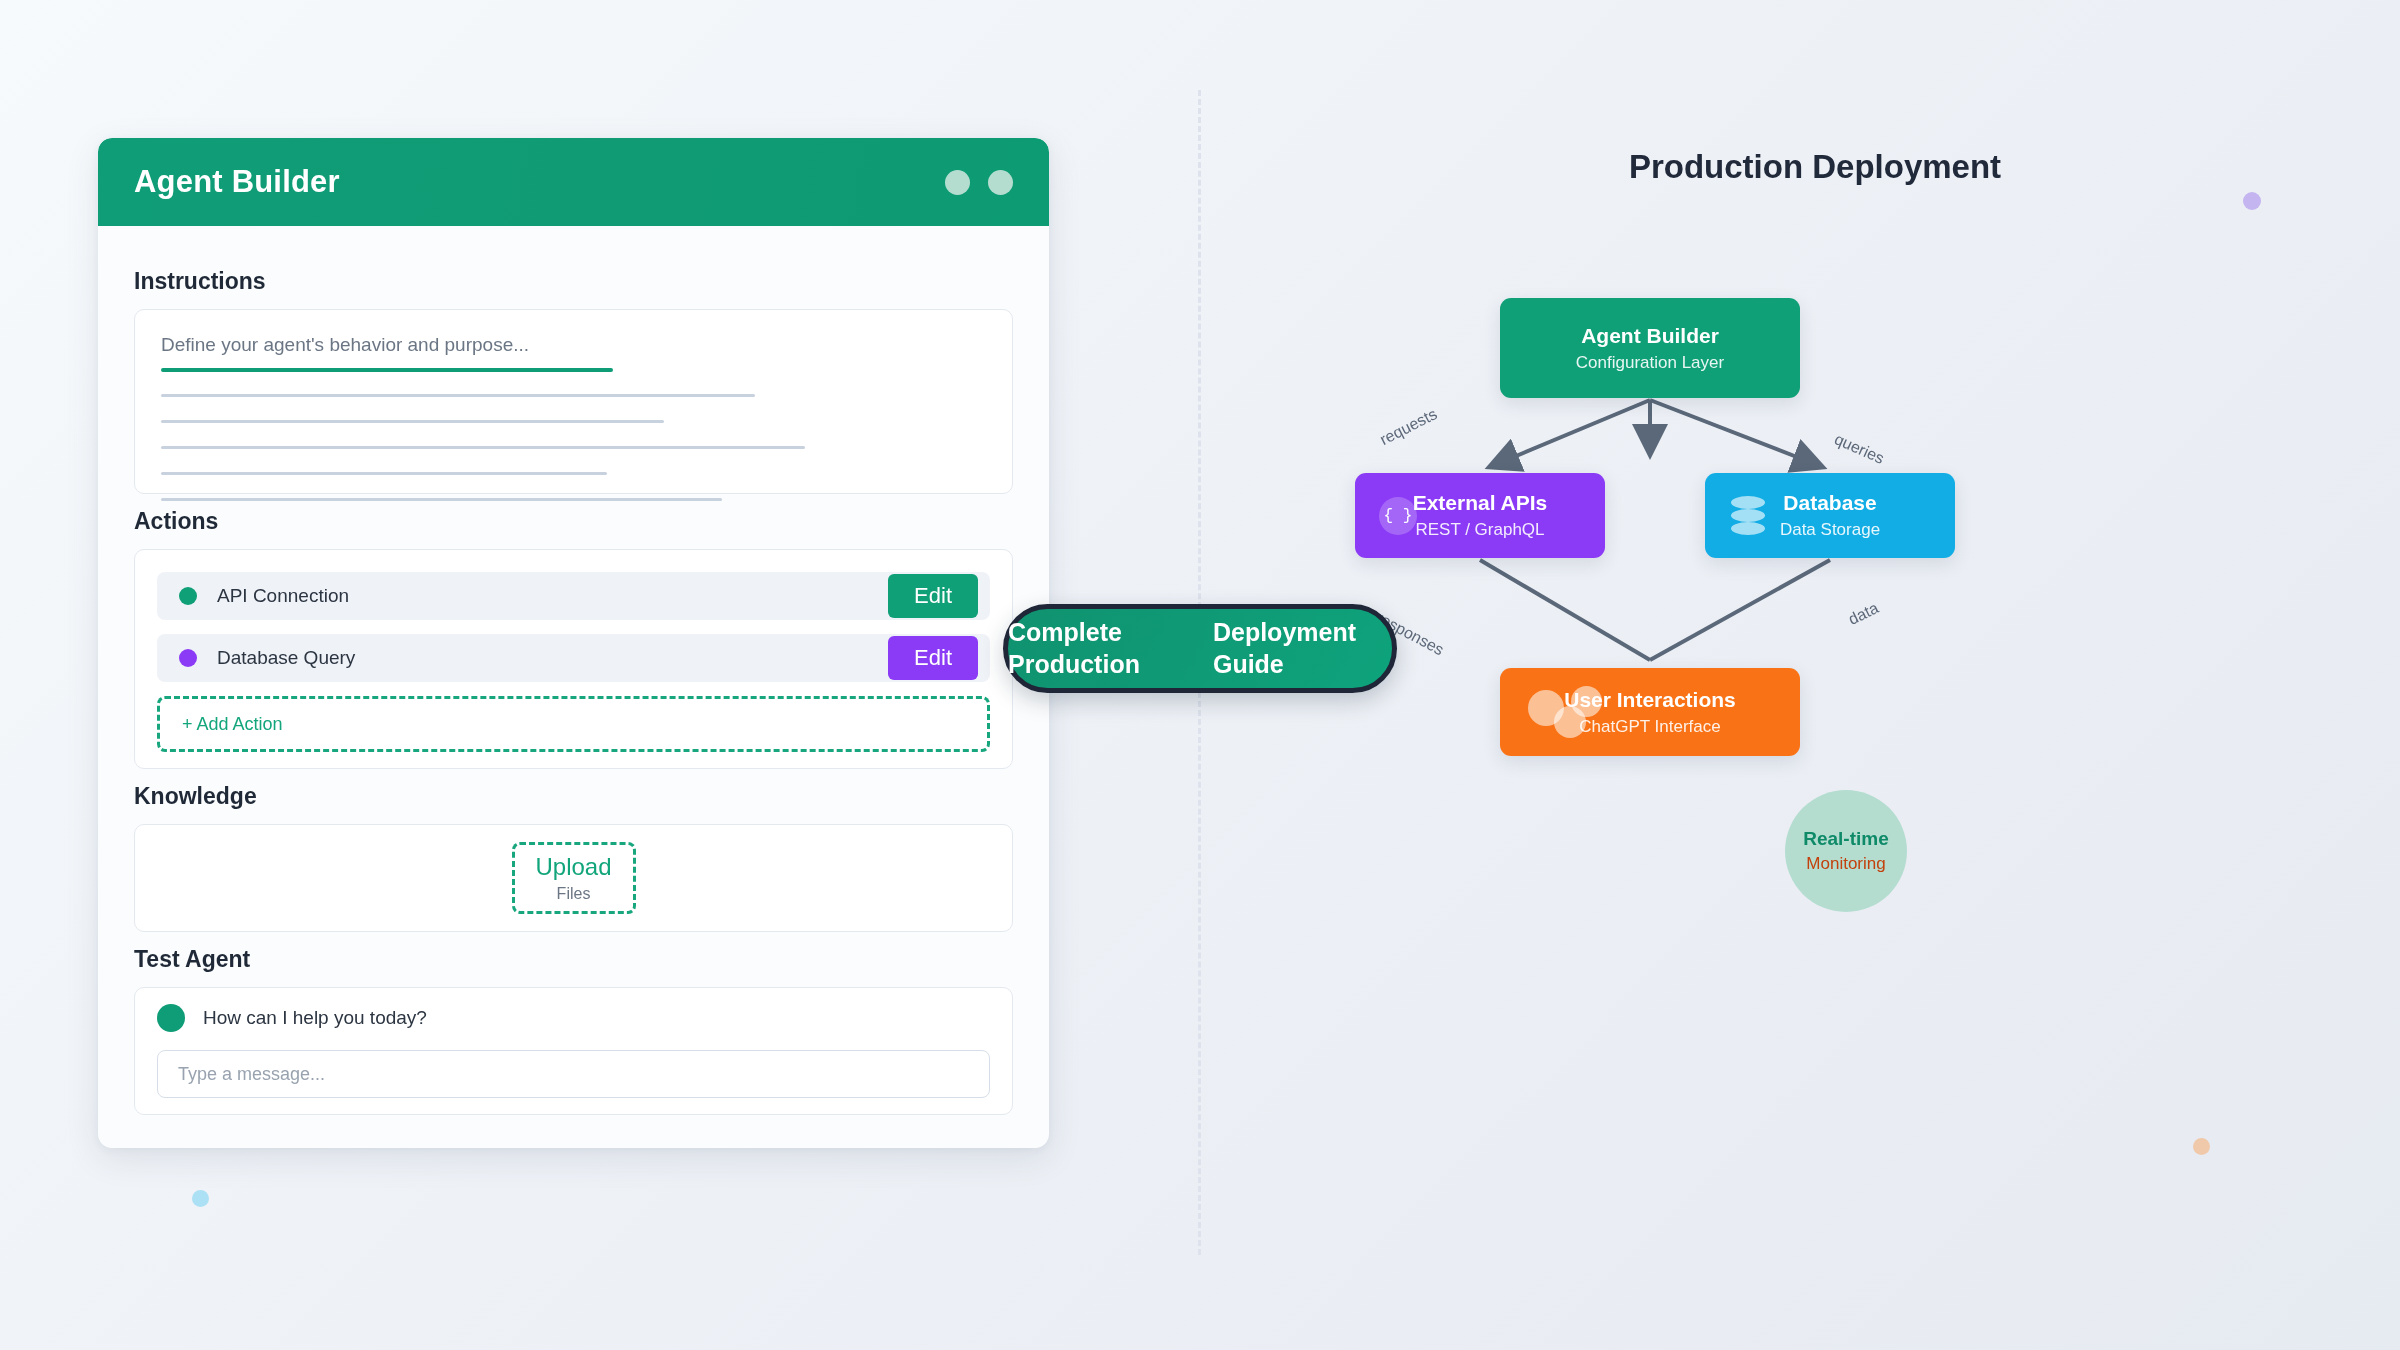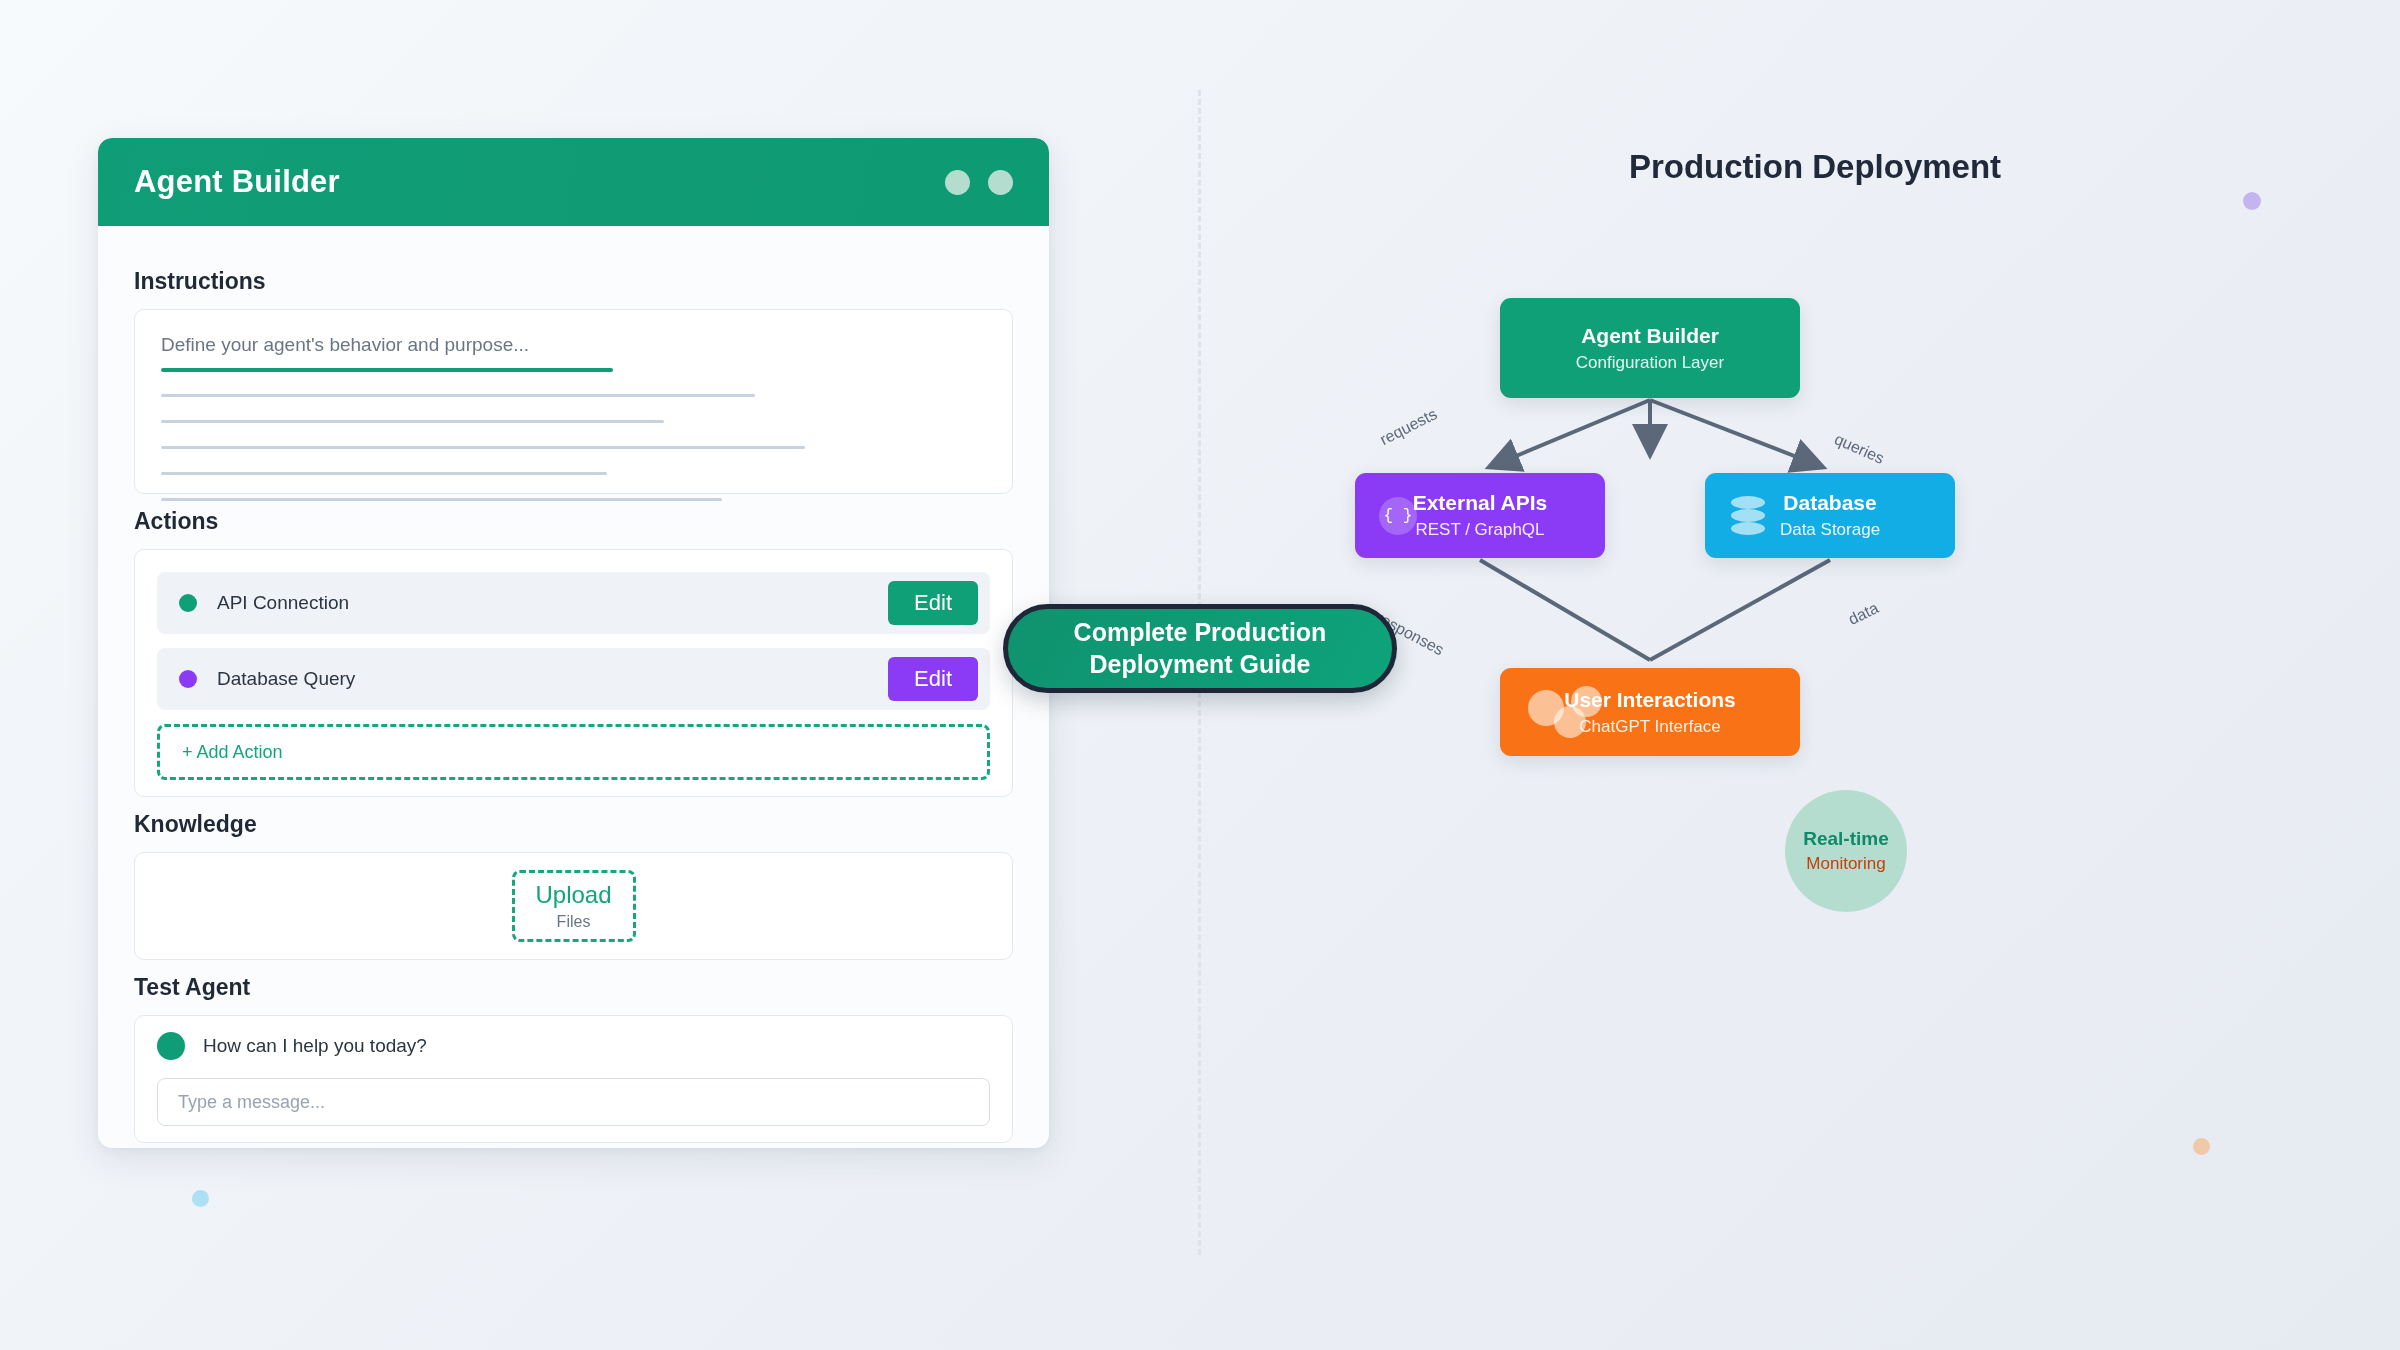--- a/index.html
+++ b/index.html
@@ -88,21 +88,21 @@
     border-radius: 2px;
     margin-bottom: 22px;
   }
   .skel-line { height: 3px; background: #c8d2de; border-radius: 2px; margin-bottom: 23px; }
 
   
   .actions-panel { padding: 22px 22px 16px 22px; }
   .action-row {
     background: #eff2f7;
     border-radius: 8px;
-    height: 62px;
+    height: 48px;
     display: flex;
     align-items: center;
     padding: 0 12px 0 22px;
     margin-bottom: 14px;
   }
   .action-bullet { width: 18px; height: 18px; border-radius: 50%; margin-right: 20px; flex: 0 0 auto; }
   .action-label { font-size: 19px; color: #2c3542; flex: 1; }
   .edit-btn {
     border: none;
     color: #ffffff;
@@ -163,21 +163,21 @@
   }
 
   
   .guide-pill {
     position: absolute;
     left: 1003px; top: 604px;
     width: 394px; height: 89px;
     background: linear-gradient(120deg, #10926f 0%, #0ea37c 100%);
     border: 5px solid #1e2638;
     border-radius: 48px;
-    display: flex; flex-direction: column;
+    display: flex; flex-direction: row;
     align-items: center; justify-content: center;
     box-shadow: 0 8px 22px rgba(20,40,60,.22);
     z-index: 5;
   }
   .guide-line { color: #ffffff; font-size: 25px; font-weight: bold; line-height: 1.25; }
 
   
   .diagram { position: absolute; left: 1230px; top: 0; width: 1170px; height: 1350px; }
 
   .diagram-title {

